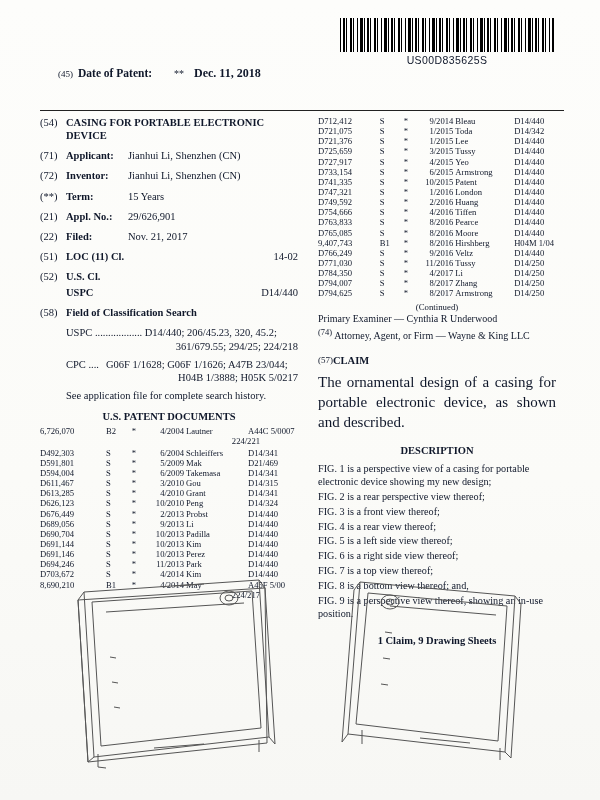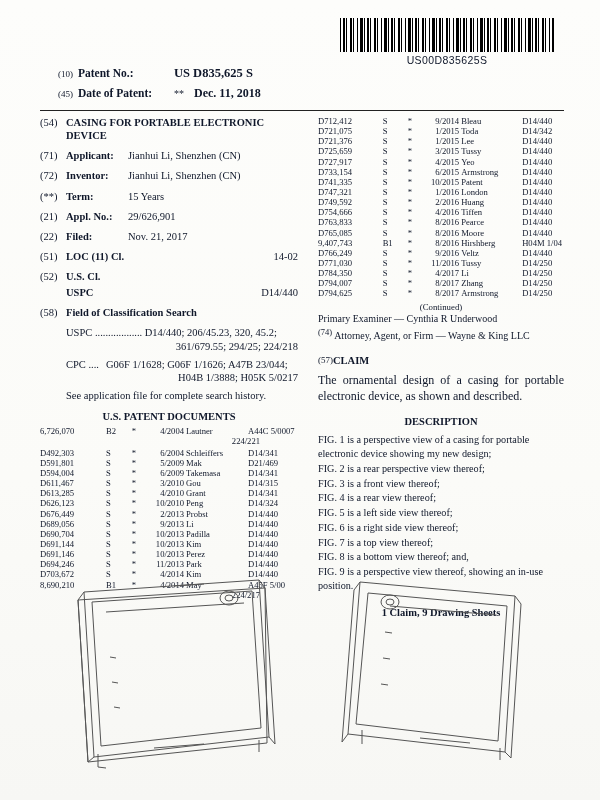--- a/index.html
+++ b/index.html
@@ -94,21 +94,21 @@
     border: 0;
     border-top: 1px solid #222;
     margin: 0;
   }
 
   
   .cols {
     position: absolute;
     top: 116px;
     left: 40px;
-    right: 36px;
+    right: 44px;
     height: 420px;
     display: flex;
   }
   .col-left { width: 258px; padding-right: 8px; }
   .col-right { flex: 1; padding-left: 12px; }
 
   .fld {
     display: flex;
     font-size: 10.5px;
     margin-bottom: 7px;
@@ -171,21 +171,21 @@
   }
   .examiner .code { font-size: 8.5px; }
 
   .claim-head {
     font-weight: bold;
     font-size: 10.5px;
     margin: 12px 0 6px 0;
   }
   .claim-head .code { font-weight: normal; font-size: 9px; }
   .claim-body {
-    font-size: 12px;
+    font-size: 15px;
     line-height: 1.35;
     text-align: justify;
   }
   .desc-head {
     text-align: center;
     font-weight: bold;
     font-size: 10.5px;
     margin: 12px 0 6px 0;
   }
   .desc-body { font-size: 10.2px; line-height: 1.35; }
@@ -217,25 +217,20 @@
 <div class="page">
   <div class="scan-tint"></div>
 
   <div class="barcode-wrap">
     <div class="barcode"></div>
     <div class="barcode-num">US00D835625S</div>
   </div>
 
   <div class="title-row">
     <div class="title-right">
-      <div class="tr-row">
-        <span class="tr-code">(10)</span>
-        <span class="tr-label">Patent No.:</span>
-        <span class="tr-val">US D835,625 S</span>
-      </div>
       <div class="tr-row">
         <span class="tr-code">(45)</span>
         <span class="tr-label">Date of Patent:</span>
         <span class="star-mark">**</span>
         <span class="tr-val small">Dec. 11, 2018</span>
       </div>
     </div>
   </div>
 
   <hr class="rule" style="top:110px">

